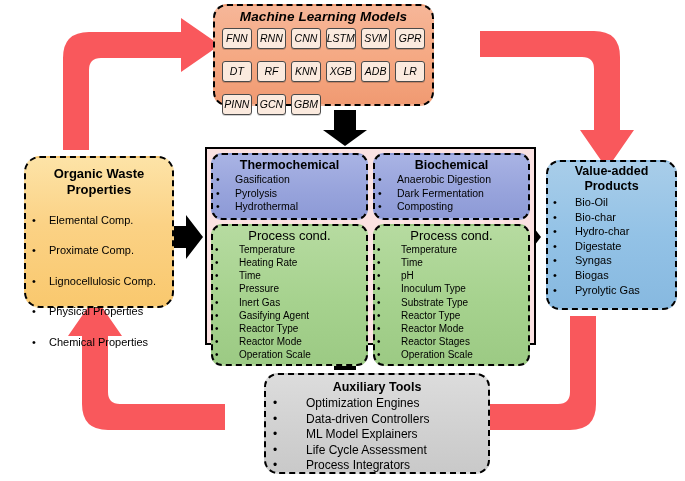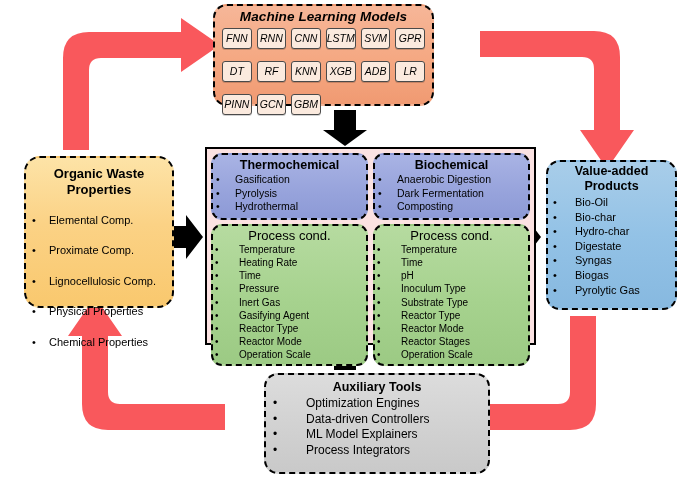--- a/index.html
+++ b/index.html
@@ -236,17 +236,18 @@
       <li>Pyrolytic Gas</li>
     </ul>
   </div>
 
   <div class="box" id="aux-box">
     <div id="aux-title">Auxiliary Tools</div>
     <ul class="bl l-aux">
       <li>Optimization Engines</li>
       <li>Data-driven Controllers</li>
       <li>ML Model Explainers</li>
+      <li>Life Cycle Assessment</li>
       <li>Process Integrators</li>
     </ul>
   </div>
 
 </div>
 
 </body></html>

